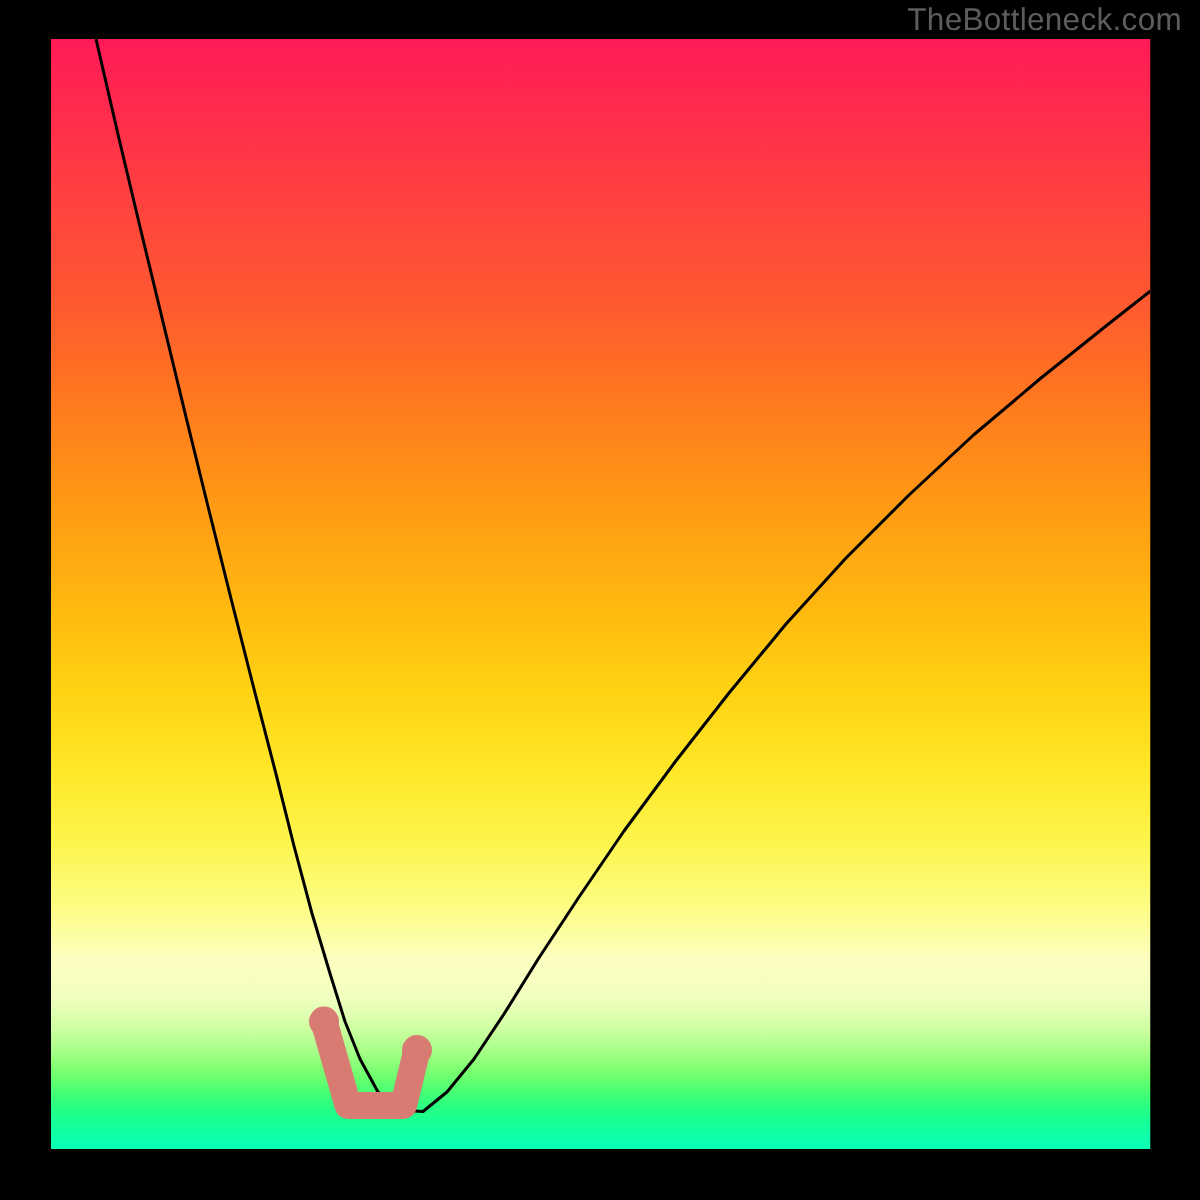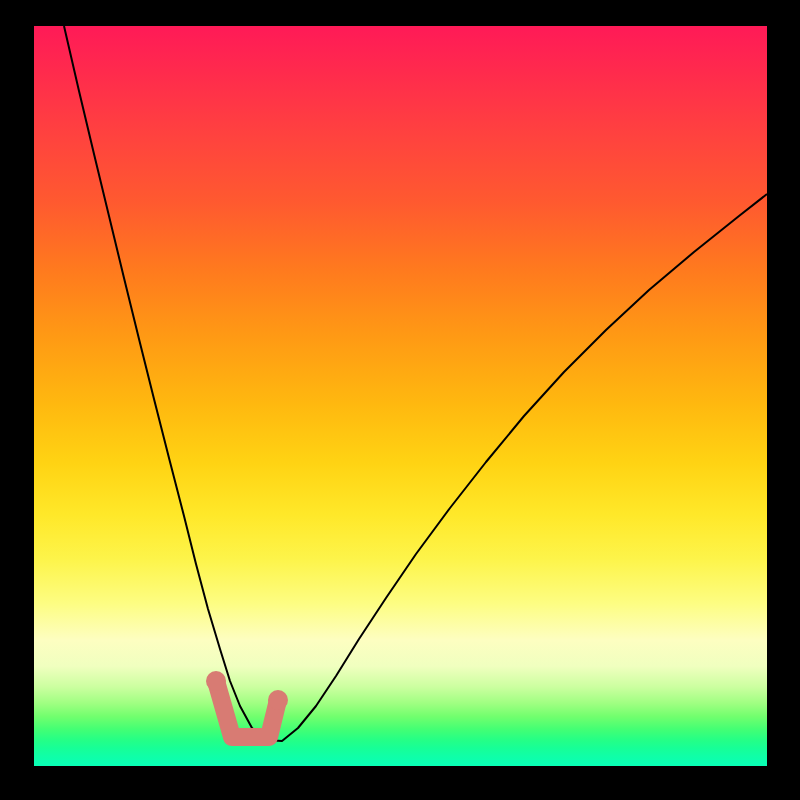--- a/index.html
+++ b/index.html
@@ -92,13 +92,14 @@
     <div class="gradient"></div>
     <svg class="curve" viewBox="0 0 733 740">
       <path id="curve-path" class="line" d="M30 0 L45 65 L60 128 L75 190 L90 252 L105 313 L120 373 L135 432 L150 490 L162 538 L174 583 L186 623 L196 655 L206 680 L218 702 L232 714 L248 715 L264 702 L282 680 L302 650 L325 613 L352 572 L382 528 L416 482 L452 436 L490 390 L530 346 L572 304 L615 264 L660 226 L705 190 L733 168"></path>
       <path id="marker-path" class="marker" d="M182 655 L198 711 L235 711 L244 674"></path>
       <g id="marker-dots">
           <circle cx="182" cy="655" r="10" class="dot"></circle>
           <circle cx="244" cy="674" r="10" class="dot"></circle>
         </g>
     </svg>
   </div>
+  <div class="watermark">TheBottleneck.com</div>
 </div>
 
 </body></html>

